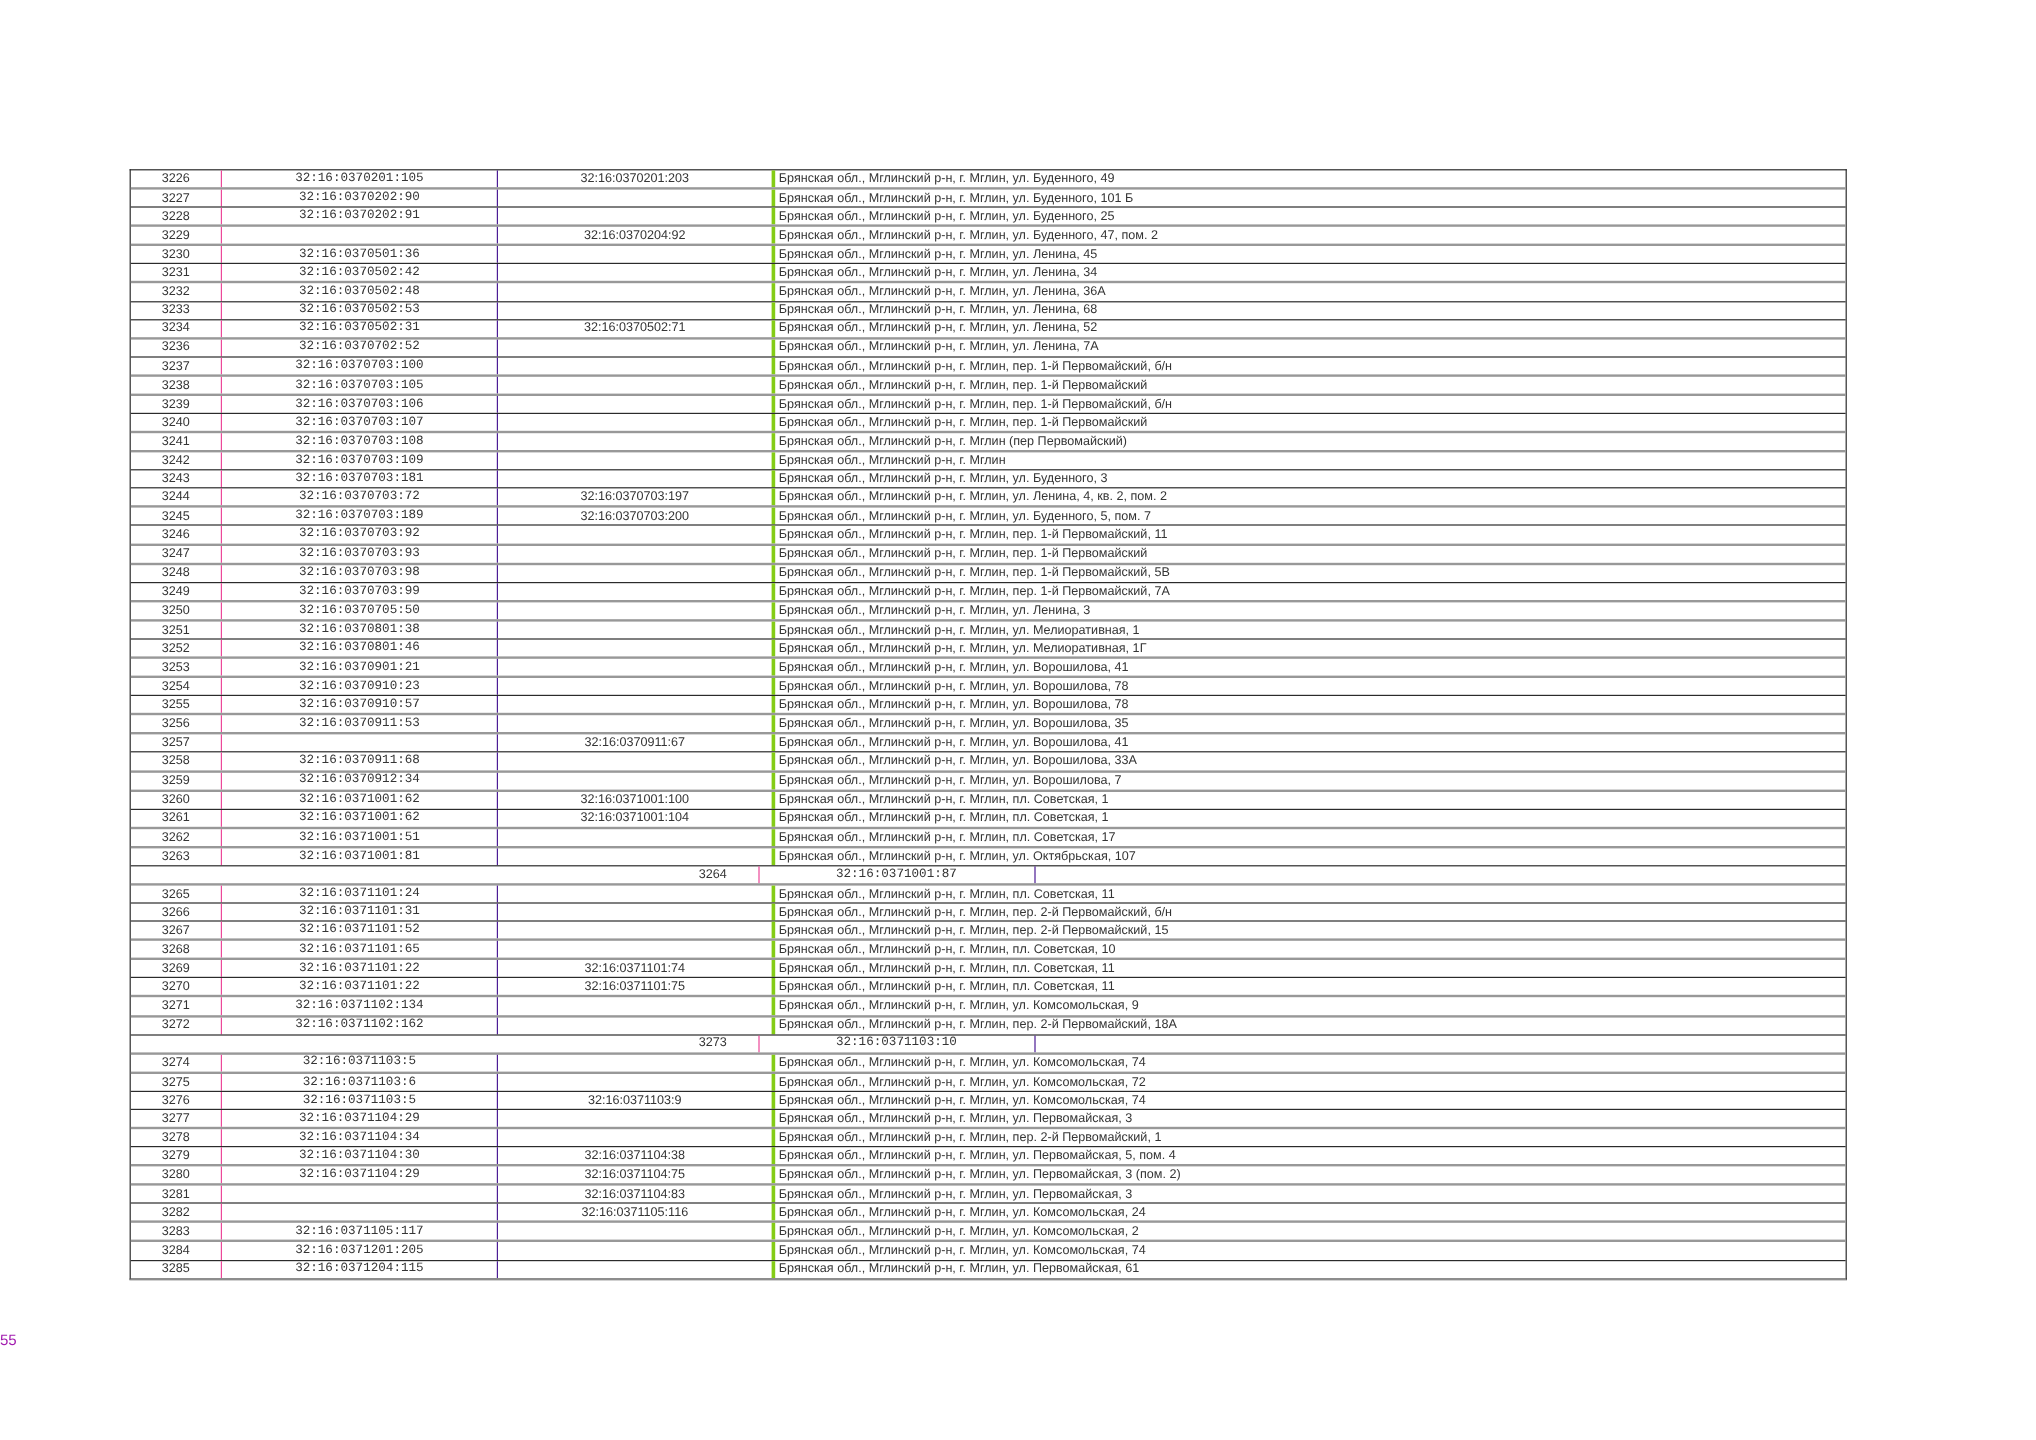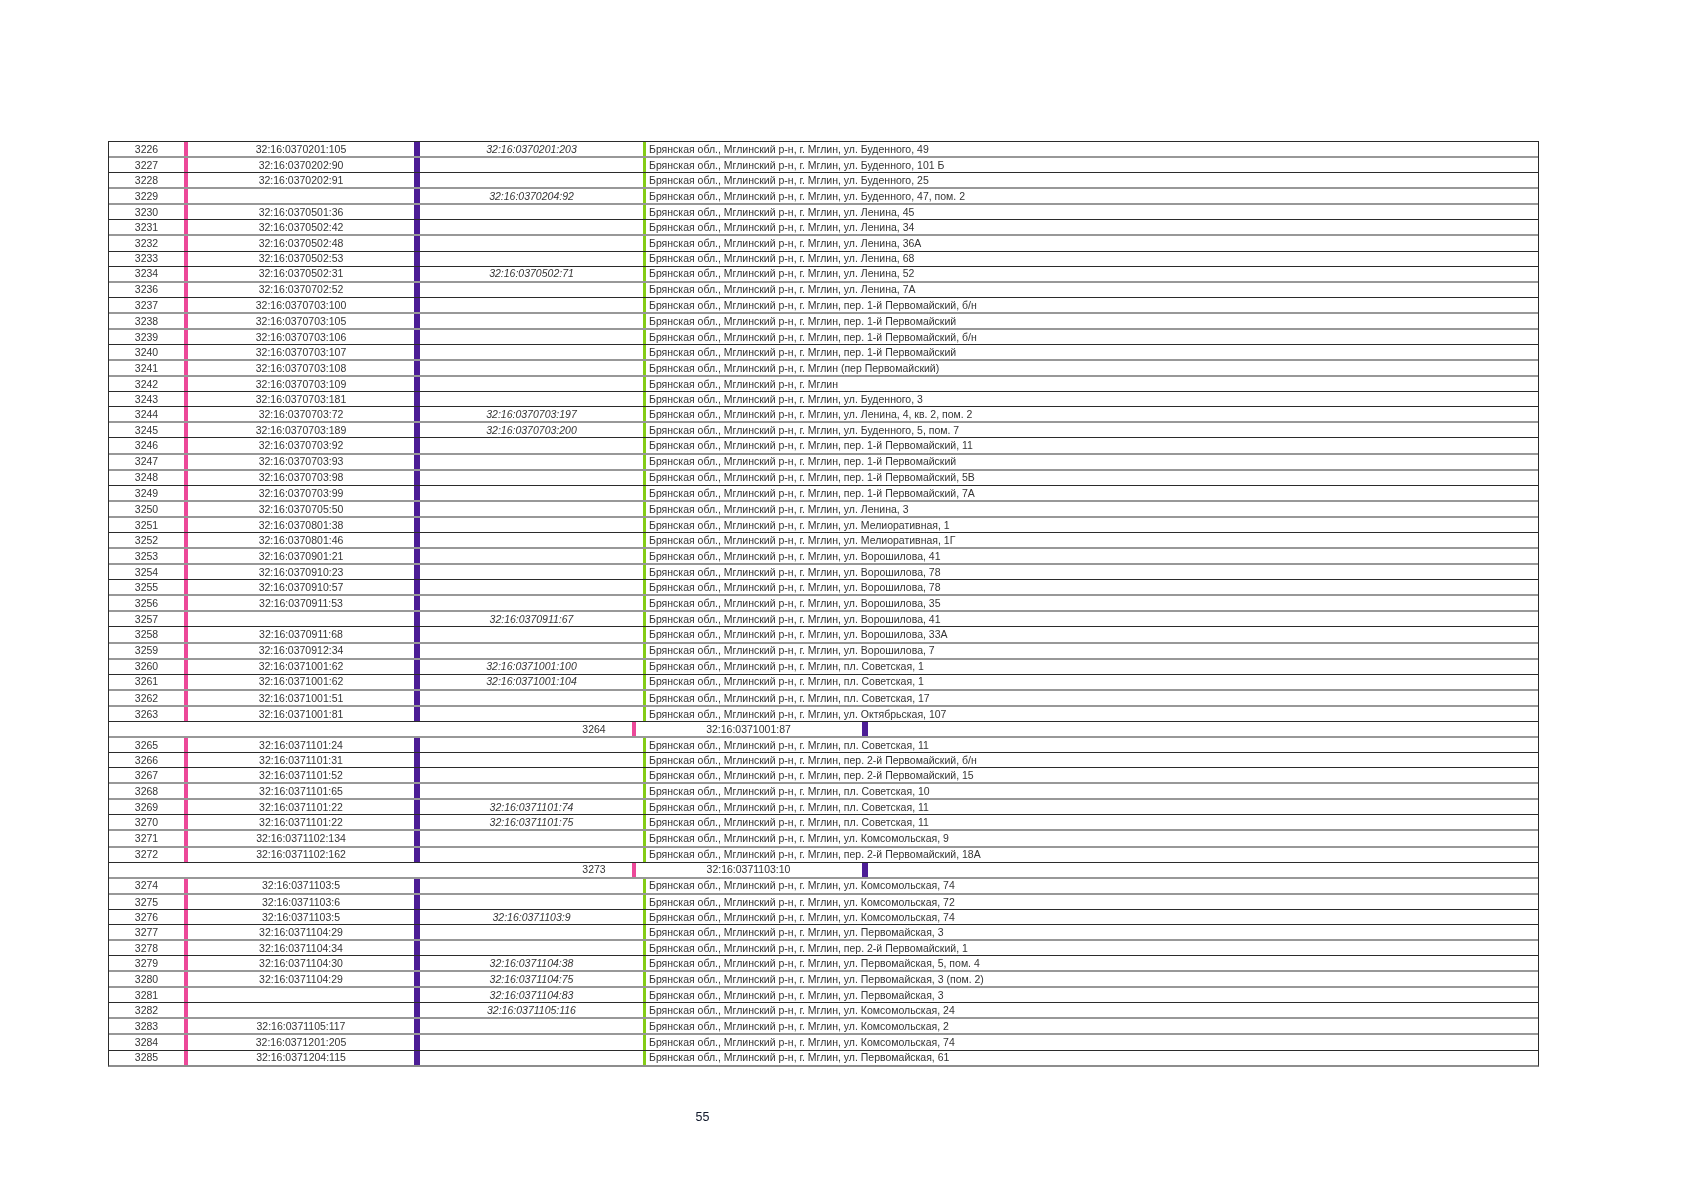--- a/index.html
+++ b/index.html
@@ -52,36 +52,35 @@
     display: flex;
     align-items: center;
     justify-content: center;
     font-size: 10.5px;
     line-height: 1;
     color: #353535;
     white-space: nowrap;
     overflow: hidden;
   }
   .c1 { width: 75px; }
-  .c2 { width: 230px; border-left: 4px solid #ec4899; }
-  .c3 { width: 229px; border-left: 6px solid #4c1d95; font-style: italic; }
+  .c2 { width: 230px; border-left: 1px solid #ec4899; font-family: Liberation Mono, monospace; }
+  .c3 { width: 229px; border-left: 1px solid #4c1d95; }
   .c4 {
     flex: 1;
     justify-content: flex-start;
     padding-left: 3px;
     border-left: 3px solid #84cc16;
   }
   .page-number {
     position: absolute;
     top: 1110px;
     left: 0;
     width: 100%;
-    text-align: center;
     font-size: 12.5px;
-    color: #0f172a;
+    color: #a21caf;
   }
 </style>
 </head>
 <body>
 
 <div class="page">
   <div class="table">
       <div class="tr">
     <div class="td c1">3226</div>
     <div class="td c2">32:16:0370201:105</div>

